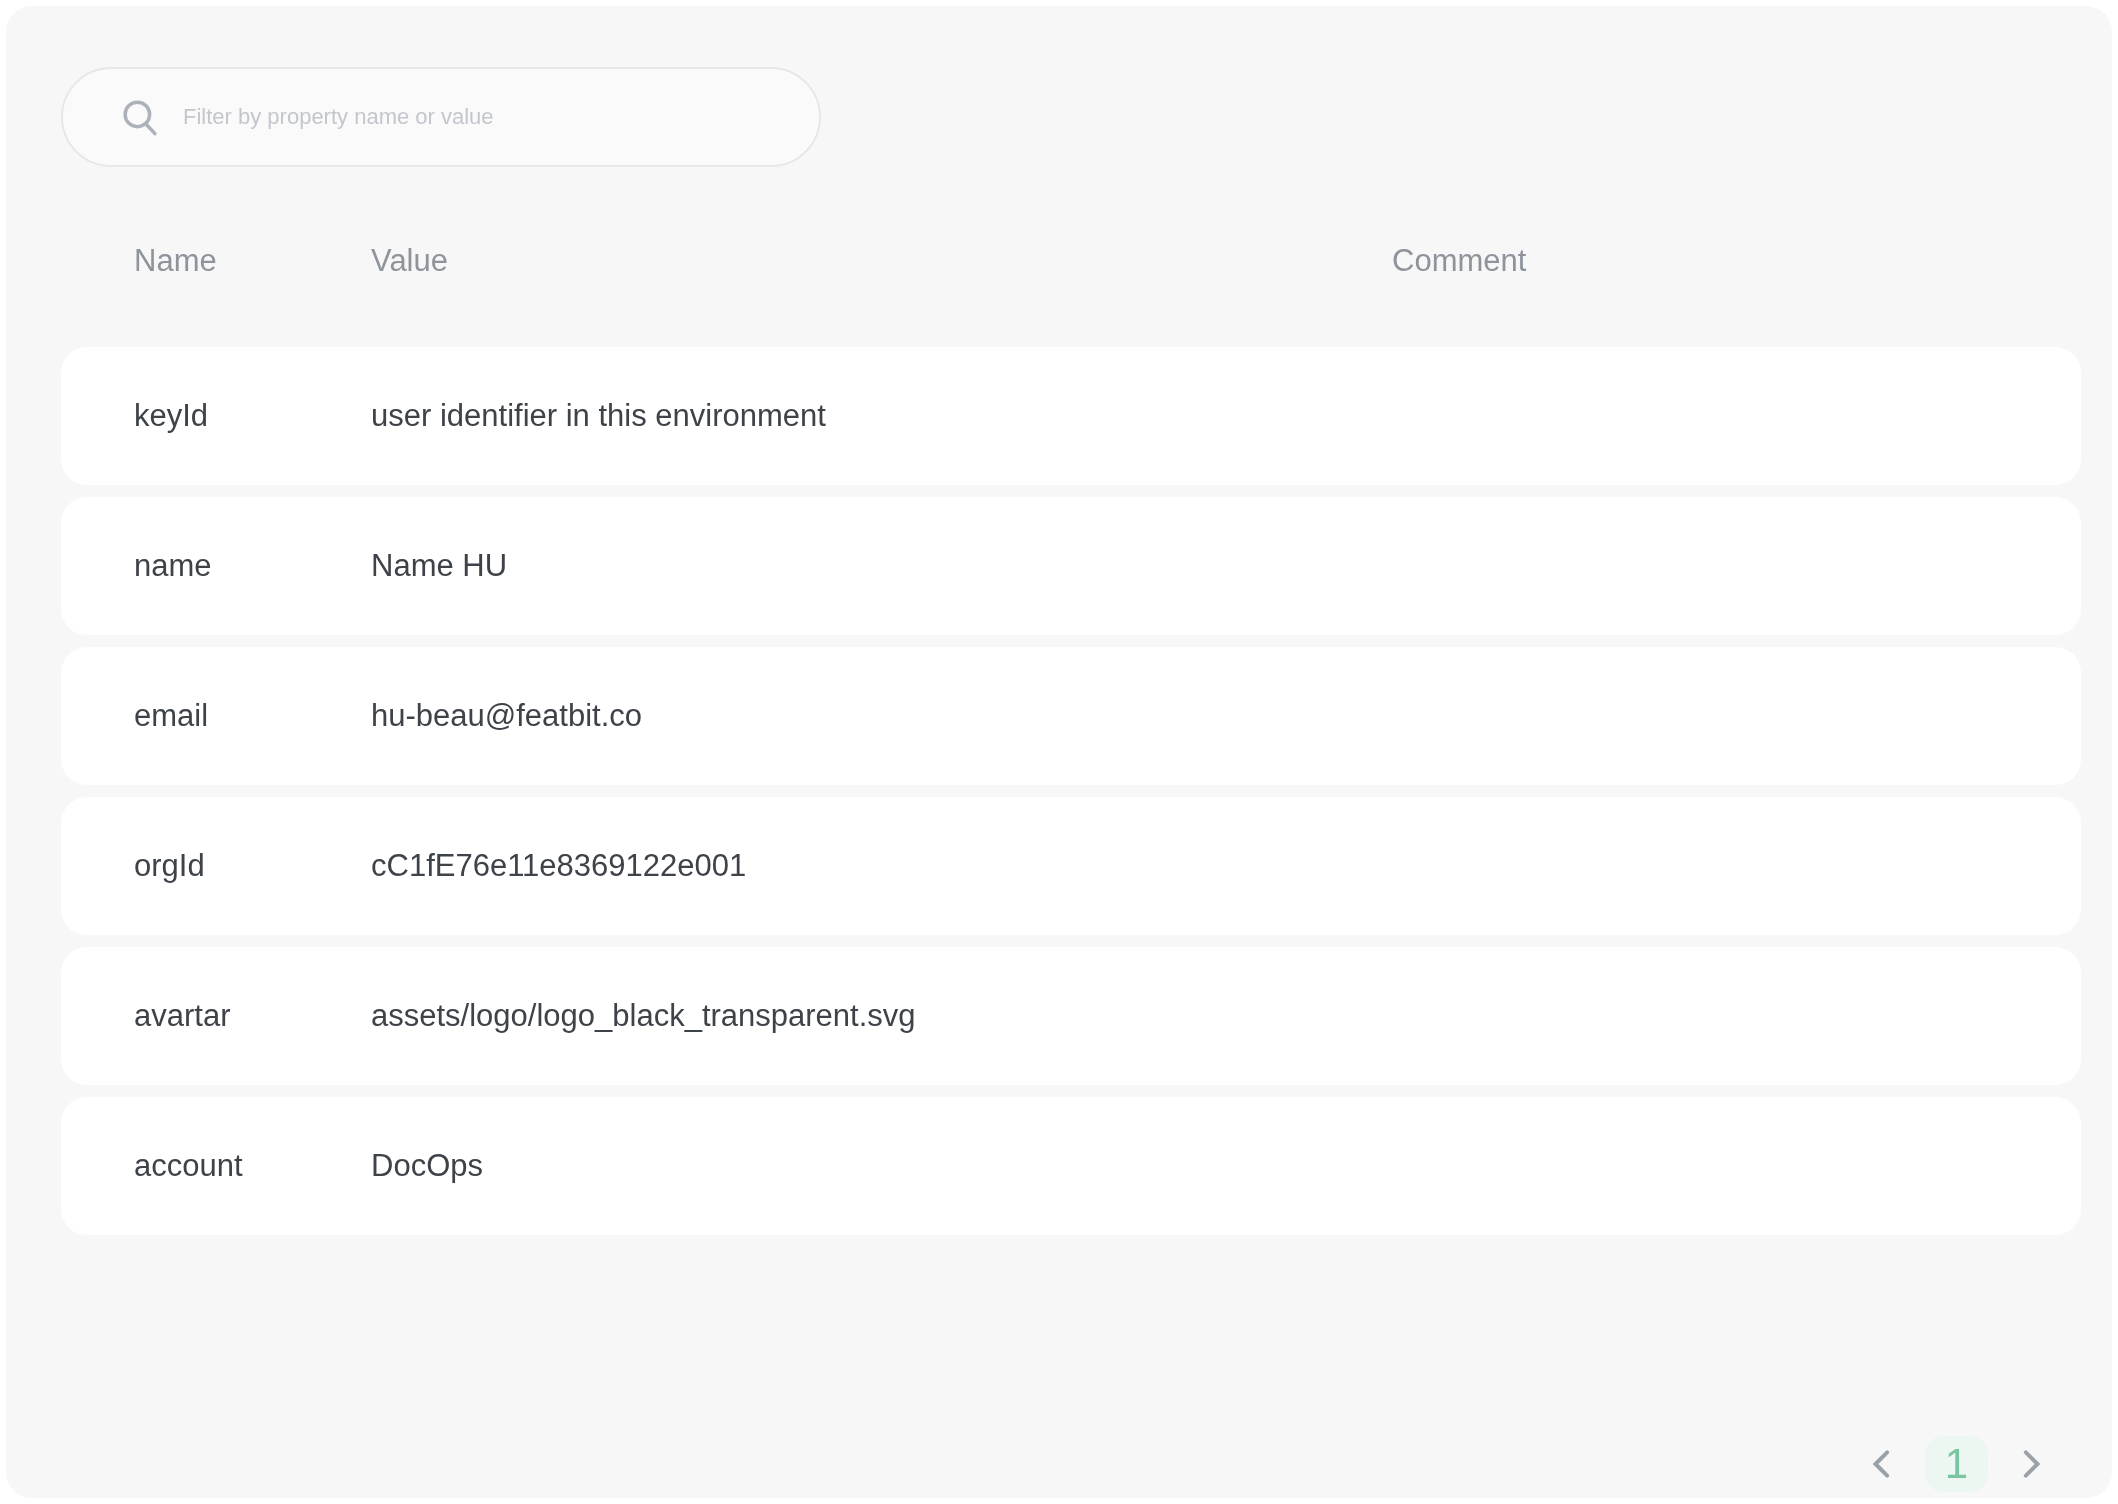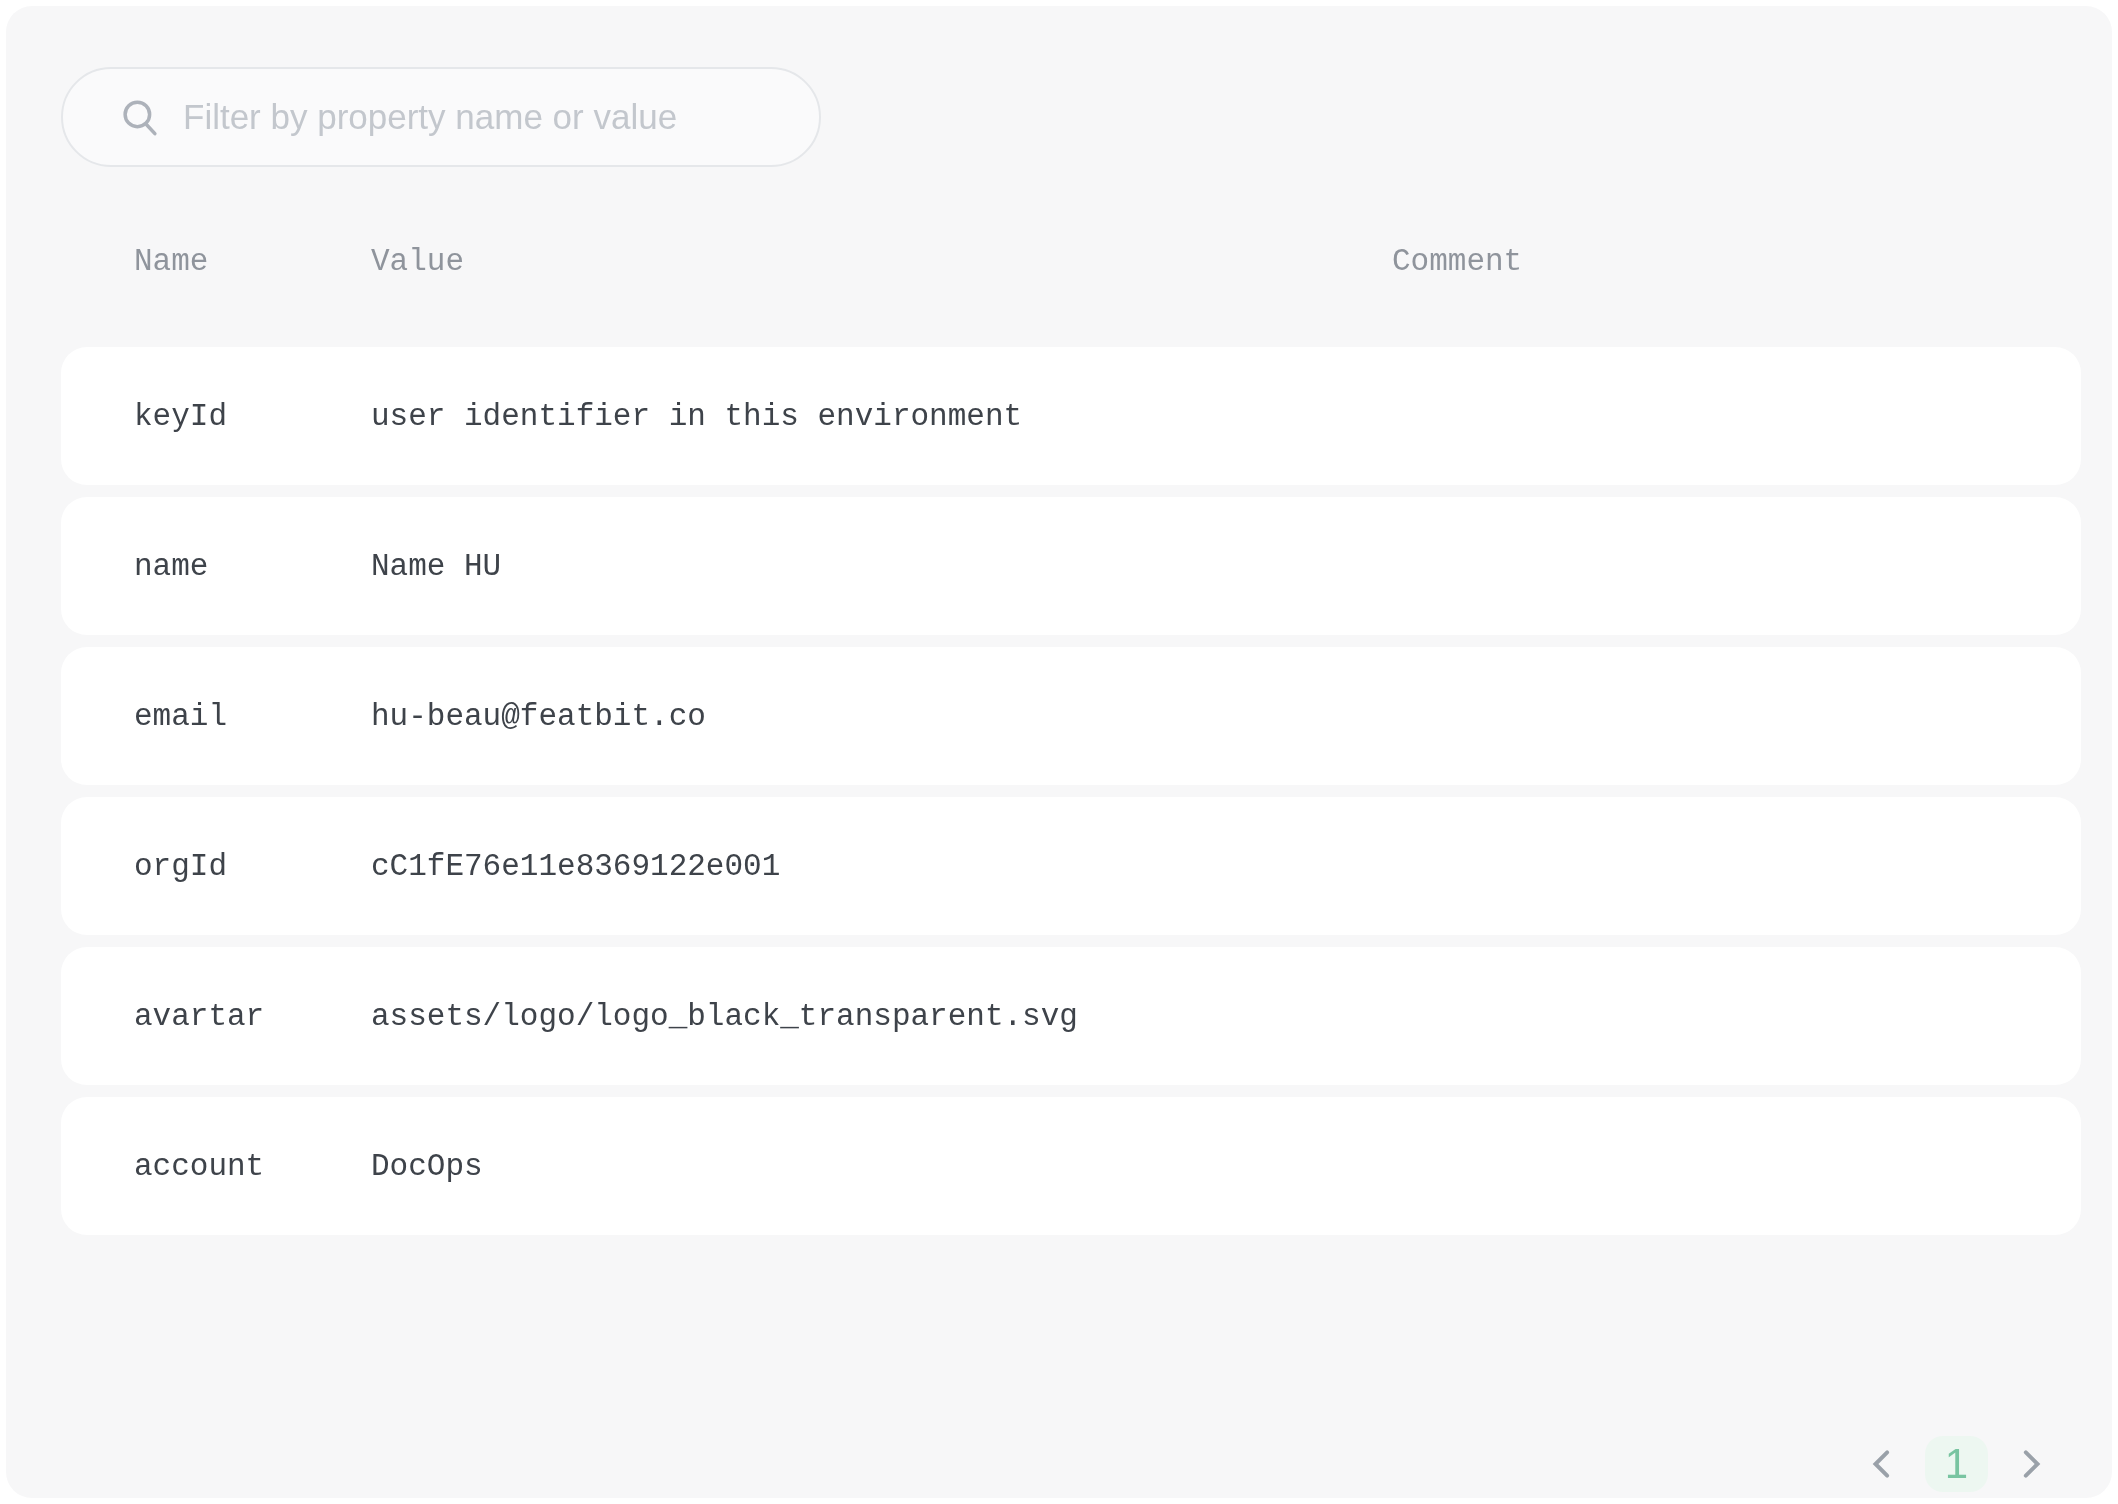--- a/index.html
+++ b/index.html
@@ -24,21 +24,21 @@
     background: #fafafb;
     display: flex;
     align-items: center;
     padding: 0 28px 0 56px;
   }
   .search-icon { flex: 0 0 auto; width: 42px; height: 42px; margin-right: 22px; }
   .search-input {
     flex: 1 1 auto;
     border: none; outline: none; background: transparent;
     font-family: "Liberation Sans", sans-serif;
-    font-size: 35px; color: #555a61;
+    font-size: 22px; color: #555a61;
     min-width: 0;
   }
   .search-input::placeholder { color: #c3c7cd; }
 
   
   .grid-cols {
     display: grid;
     grid-template-columns: 237px 1021px auto;
     padding-left: 73px;
     align-items: center;
@@ -56,21 +56,21 @@
     width: 2020px;
   }
   .row {
     height: 138px;
     margin-bottom: 12px;
     background: #ffffff;
     border-radius: 26px;
     font-size: 31px;
     color: #3e434a;
   }
-  .cell { overflow: hidden; white-space: nowrap; text-overflow: ellipsis; padding-right: 30px; font-family: Liberation Mono, monospace; }
+  .cell { overflow: hidden; white-space: nowrap; text-overflow: ellipsis; padding-right: 30px; }
 
   
   .pagination {
     position: absolute;
     right: 60px; top: 1429px;
     height: 58px;
     display: flex;
     align-items: center;
     gap: 20px;
   }

